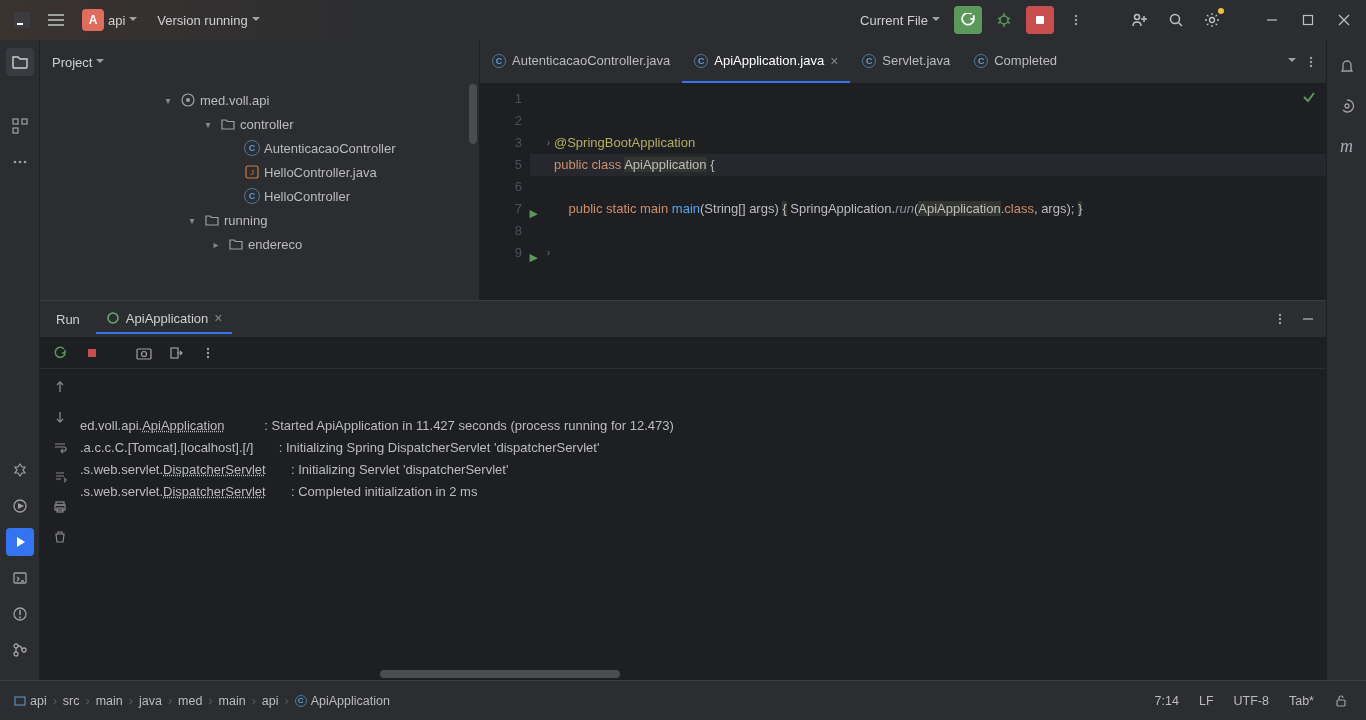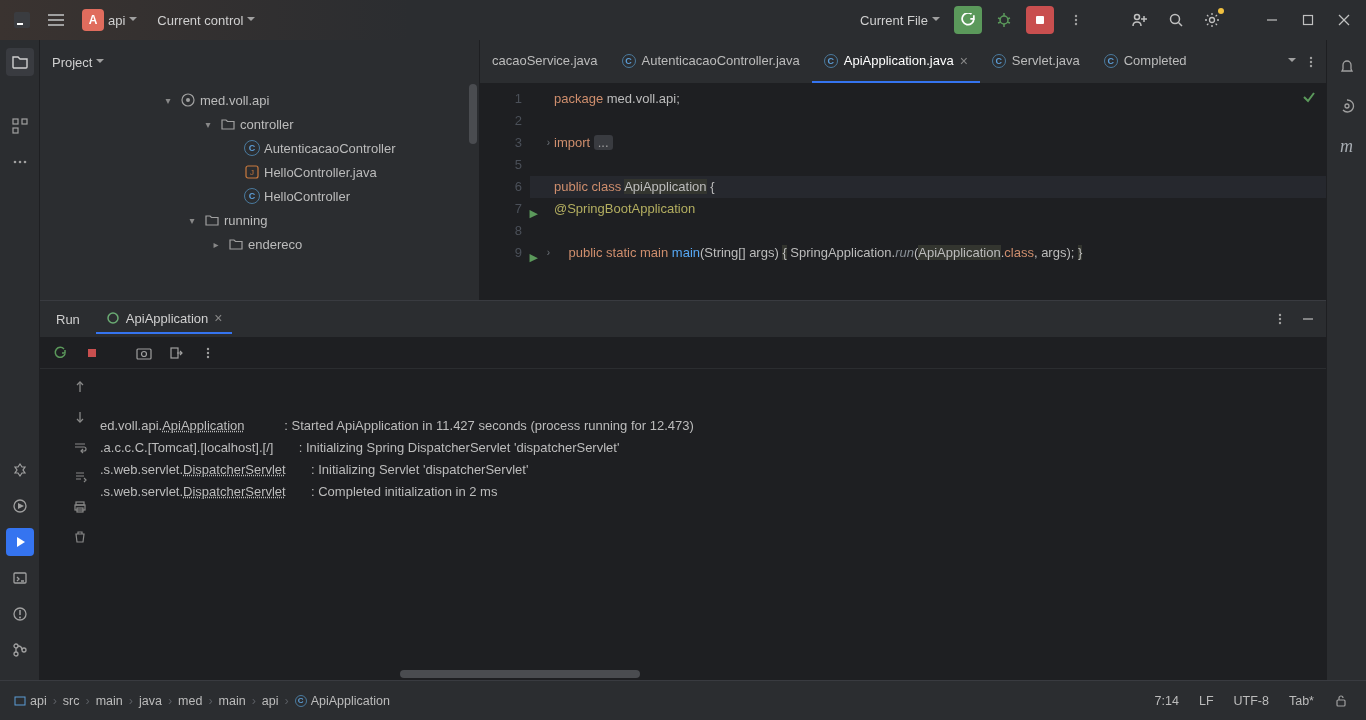--- a/index.html
+++ b/index.html
@@ -64,21 +64,21 @@
 
 .run-panel { position:absolute; left:40px; right:40px; top:300px; bottom:40px; background:#1e1f22; border-top:1px solid #393b40; display:flex; flex-direction:column; }
 .run-tabs { height:36px; background:#2b2d30; display:flex; align-items:center; padding:0 8px; gap:8px; }
 .run-tab-label { color:#d0d0d0; padding:0 8px; font-weight:500; }
 .run-tab { display:flex; align-items:center; gap:6px; padding:6px 10px; border-bottom:2px solid #3574f0; color:#d0d0d0; }
 .run-tabs-spacer { flex:1; }
 .run-toolbar { height:32px; display:flex; align-items:center; padding:0 10px; gap:12px; border-bottom:1px solid #2b2d30; }
 .rt-icon { width:20px; height:20px; display:flex; align-items:center; justify-content:center; cursor:pointer; color:#a0a0a0; }
 .rt-stop { color:#c94f4f; }
 .rt-rerun { color:#5b995b; }
-.run-body { flex:1; display:flex; overflow:hidden;padding-left:20px; }
+.run-body { flex:1; display:flex; overflow:hidden; }
 .run-side { width:40px; display:flex; flex-direction:column; align-items:center; padding-top:8px; gap:10px; color:#888; }
 .run-console { flex:1; font-family:"JetBrains Mono","Consolas",monospace; font-size:13px; line-height:22px; color:#bcbcbc; padding:2px 0; white-space:pre; overflow:hidden; position:relative; }
 .run-console .ul { text-decoration:underline; text-decoration-style:dotted; }
 .run-hscroll { position:absolute; bottom:2px; left:300px; width:240px; height:8px; background:#4a4c50; border-radius:4px; }
 
 
 .statusbar { position:absolute; bottom:0; left:0; right:0; height:40px; background:#2b2d30; border-top:1px solid #393b40; display:flex; align-items:center; padding:0 10px; gap:4px; font-size:12.5px; color:#bcbcbc; }
 .crumb { display:flex; align-items:center; gap:4px; padding:2px 4px; cursor:pointer; }
 .crumb-sep { color:#5a5d63; }
 .sb-spacer { flex:1; }
@@ -101,21 +101,21 @@
       <span></span>
       <span></span>
       <span></span>
     </div>
   <div class="tb-item">
     <span class="proj-badge">A</span>
     <span>api</span>
     <span class="chev-down"></span>
   </div>
   <div class="tb-item">
-    <span>Current control</span>
+    <span>Version running</span>
     <span class="chev-down"></span>
   </div>
   <div class="tb-spacer"></div>
   <div class="tb-item">
     <span>Current File</span>
     <span class="chev-down"></span>
   </div>
   <div class="tb-icon run-btn">
     <svg width="14" height="14" viewBox="0 0 12 12">
         <path d="M9 1 A5 5 0 1 0 11 5" stroke="#fff" stroke-width="1.5" fill="none"></path>
@@ -312,23 +312,20 @@
             </svg>
           </span>
           <span>endereco</span>
         </div>
       </div>
   </div>
 
   <div class="editor-area">
     <div class="tabs" id="tabs">
 
-      <div class="tab">
-          <span>cacaoService.java</span>
-        </div>
         <div class="tab">
           <span class="tree-icon ico-class" style="width:14px;height:14px">C</span>
           <span>AutenticacaoController.java</span>
         </div>
         <div class="tab active">
           <span class="tree-icon ico-class" style="width:14px;height:14px">C</span>
           <span>ApiApplication.java</span>
           <span class="tab-close">×</span>
         </div>
         <div class="tab">
@@ -358,26 +355,24 @@
           <div class="gutter-line">7<span class="gutter-run">▶</span></div>
           <div class="gutter-line">8</div>
           <div class="gutter-line">9<span class="gutter-run">▶</span><span style="position:absolute;right:-28px;color:#6e737a;font-size:10px">›</span></div>
         </div>
       <div class="code-body" id="codebody">
         <div class="code-ok">
           <svg width="14" height="14" viewBox="0 0 14 14">
               <path d="M2 7l4 4 6-8" stroke="#5b995b" stroke-width="2" fill="none"></path>
             </svg>
         </div>
-      <div class="code-line"><span class="kw">package</span> med.voll.api;</div>
           <div class="code-line"></div>
-          <div class="code-line"><span class="kw">import</span> <span class="fold">...</span></div>
           <div class="code-line"></div>
+          <div class="code-line"><span class="ann">@SpringBootApplication</span></div>
           <div class="code-line hl"><span class="kw">public</span> <span class="kw">class</span> <span class="cls" style="background:#33352f">ApiApplication</span> {</div>
-          <div class="code-line"><span class="ann">@SpringBootApplication</span></div>
           <div class="code-line"></div>
           <div class="code-line">    <span class="kw">public</span> <span class="kw">static</span> <span class="kw">main</span> <span class="fn">main</span>(String[] args) <span style="background:#33352f">{</span> SpringApplication.<span class="it">run</span>(<span style="background:#33352f">ApiApplication</span>.<span class="kw">class</span>, args); <span style="background:#33352f">}</span></div>
         </div>
     </div>
   </div>
 
   <div class="right-rail">
     <div class="rail-btn">
         <svg width="16" height="16" viewBox="0 0 16 16">
           <path d="M4 11V7a4 4 0 0 1 8 0v4l1 2H3z" fill="none" stroke="#a0a0a0" stroke-width="1.3"></path>

